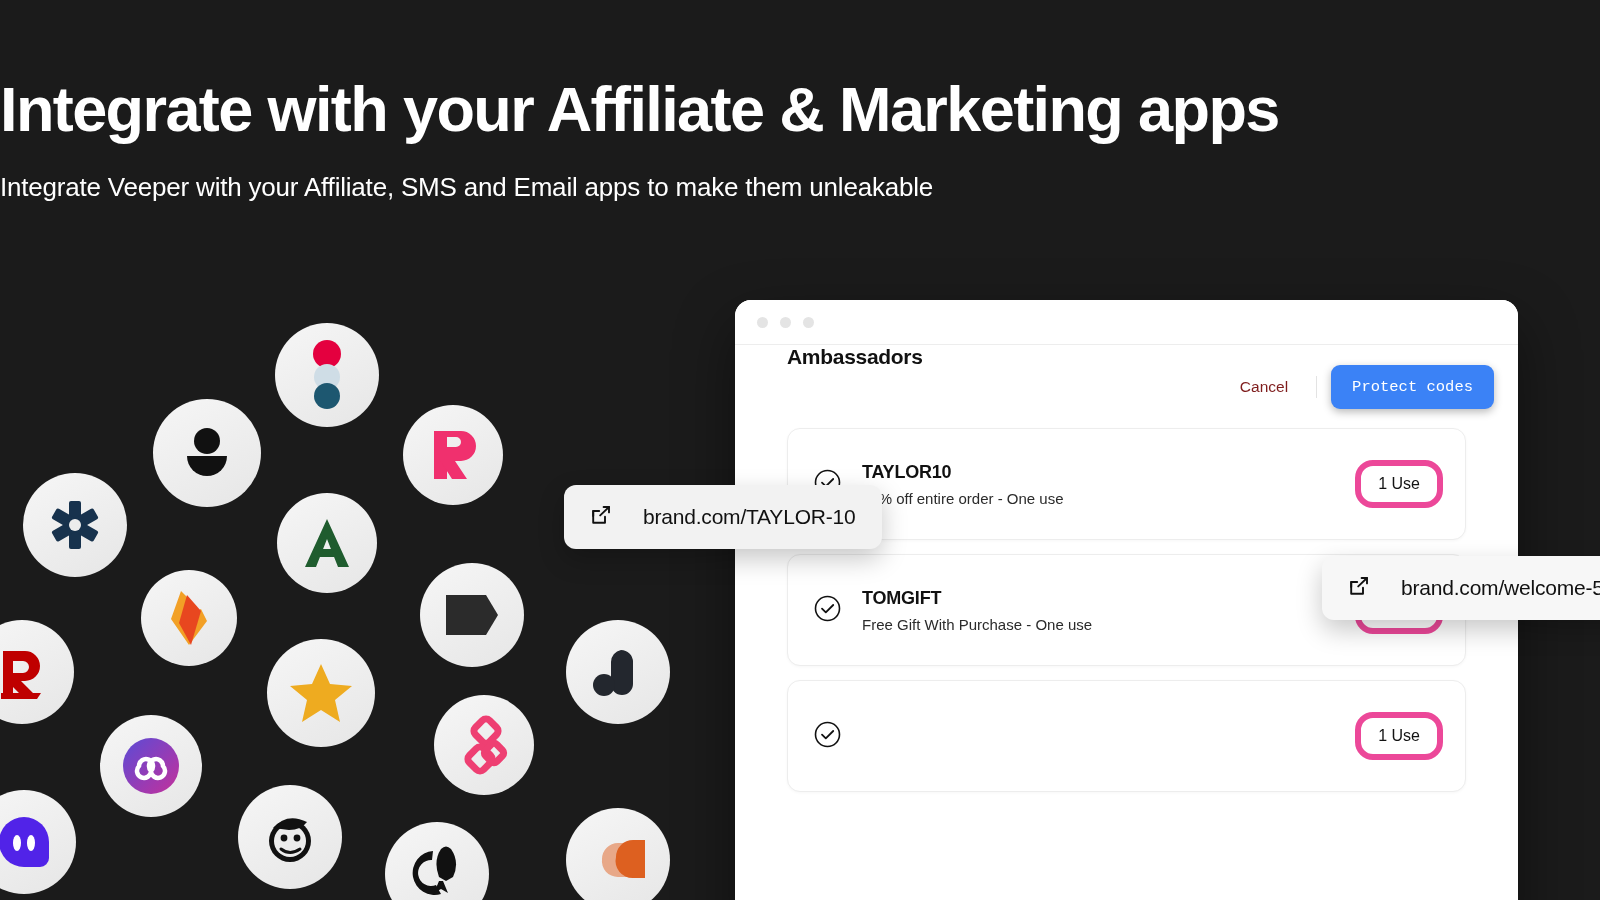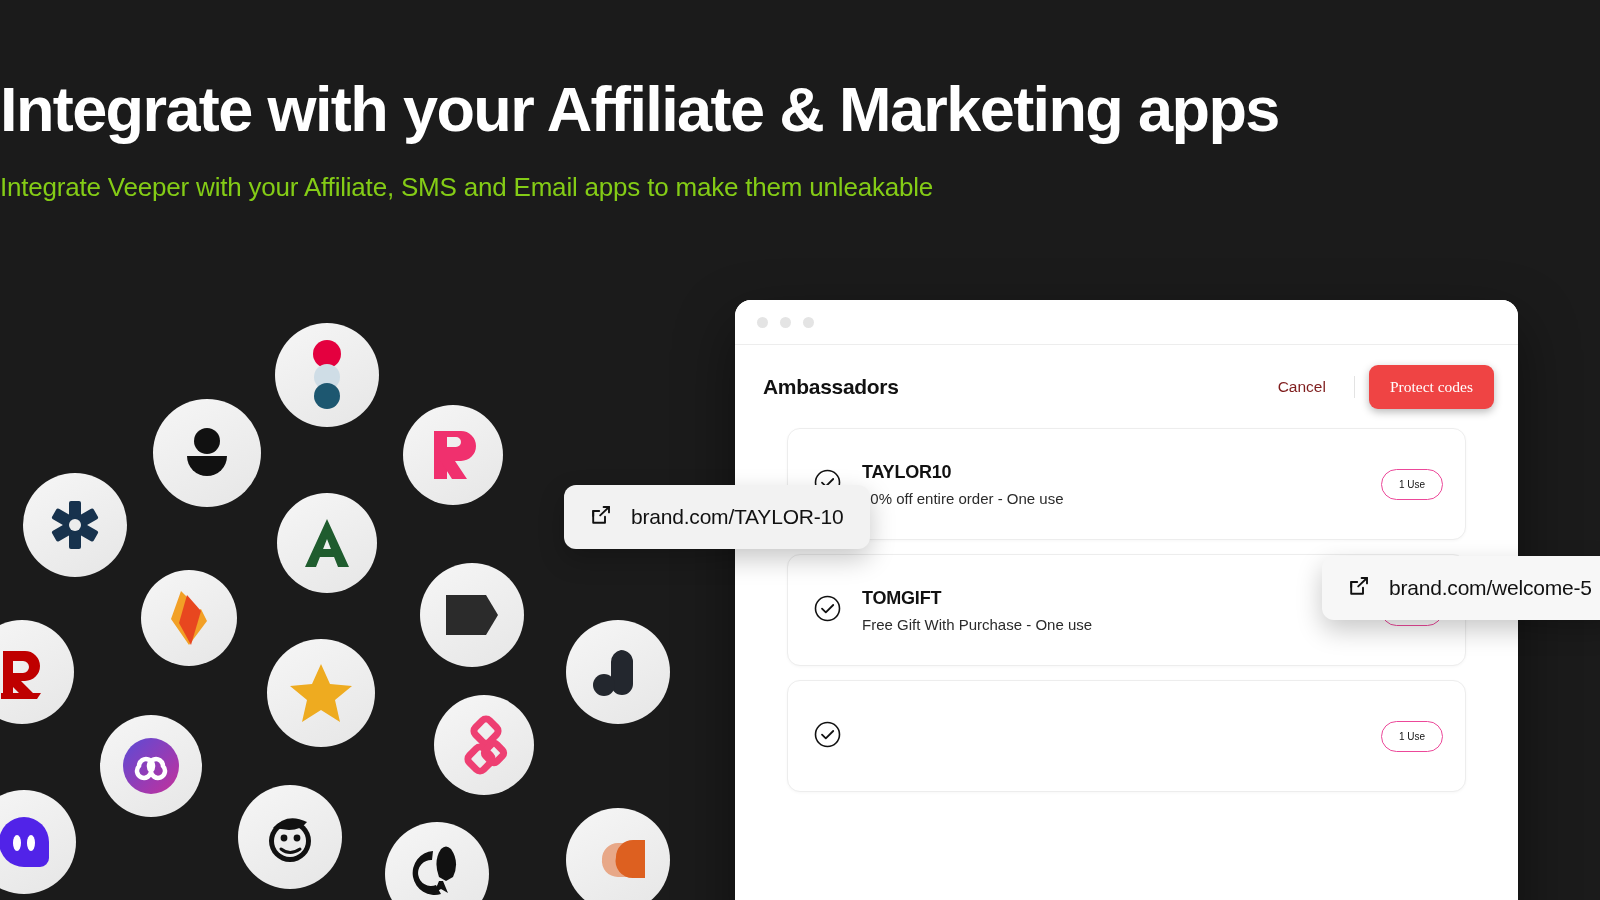--- a/index.html
+++ b/index.html
@@ -18,21 +18,21 @@
     margin-top:76px;
     font-size:63px;
     line-height:1.05;
     font-weight:bold;
     color:#ffffff;
     letter-spacing:-1.6px;
   }
   .hero-sub {
     margin-top:30px;
     font-size:26px;
-    color:#84cc16;
+    color:#ffffff;
     font-weight:normal;
     letter-spacing:-0.2px;
   }
 
   
   .logos { position:absolute; left:0; top:0; width:760px; height:900px; }
   .logo {
     position:absolute;
     border-radius:50%;
     background:#ececec;
@@ -56,38 +56,38 @@
     height:45px;
     background:#ffffff;
     border-bottom:1px solid #ededed;
     display:flex; align-items:center;
     padding-left:22px; gap:12px;
   }
   .dot { width:11px; height:11px; border-radius:50%; background:#e4e4e4; }
 
   .toolbar {
     height:83px;
-    display:flex; align-items:center;
-    padding:0 24px 0 28px;
+    display:flex; 
+    padding:0 24px 0 52px;
   }
   .toolbar-title {
     font-size:21px; font-weight:bold; color:#111; letter-spacing:-0.3px;
   }
   .toolbar-actions { margin-left:auto; display:flex; align-items:center; gap:0; }
   .cancel-btn {
     font-size:15.5px; color:#7f1d1d; background:none; border:none;
     cursor:pointer; padding:8px 14px; font-family:inherit;
   }
   .divider { width:1px; height:22px; background:#e3e3e3; margin:0 14px; }
   .protect-btn {
-    background:#ef4444; color:#fff;
+    background:#3b82f6; color:#fff;
     font-size:15.5px; font-weight:normal;
     border:none; border-radius:9px;
     padding:13px 21px; cursor:pointer;
-    font-family:Liberation Serif, serif;
+    font-family:Liberation Mono, monospace;
     box-shadow:0 3px 8px rgba(0,0,0,.28);
   }
 
   .code-list { padding:0 52px; }
   .code-row {
     position:relative;
     background:#fff;
     border:1px solid #ededed;
     border-radius:13px;
     height:112px;
@@ -95,32 +95,32 @@
     display:flex; align-items:center;
     padding:0 22px 0 26px;
     box-shadow:0 1px 3px rgba(0,0,0,.035);
   }
   .check-icon { flex:0 0 auto; margin-right:21px; }
   .code-text { display:flex; flex-direction:column; gap:7px; }
   .code-name { font-size:18px; font-weight:bold; color:#111; letter-spacing:-0.2px; }
   .code-desc { font-size:15px; color:#2b2b2b; }
   .use-pill {
     margin-left:auto;
-    border:1px solid #ec4899;
+    border:6px solid #ec4899;
     border-radius:18px;
     padding:9px 17px;
-    font-size:10px; color:#131313;
+    font-size:16px; color:#131313;
     background:#fff;
     white-space:nowrap;
   }
 
   
   .url-chip {
     position:absolute;
-    display:flex; align-items:center; gap:19px;
+    display:flex; align-items:center; gap:31px;
     background:#f2f2f2;
     border-radius:12px;
     padding:19px 26px;
     box-shadow:0 10px 26px rgba(0,0,0,.22);
     white-space:nowrap;
   }
   .url-chip .chip-text { font-size:21px; color:#111; letter-spacing:-0.2px; }
   #chip-taylor { left:564px; top:485px; }
   #chip-welcome { left:1322px; top:556px; background:#f7f7f7; }
 </style>

